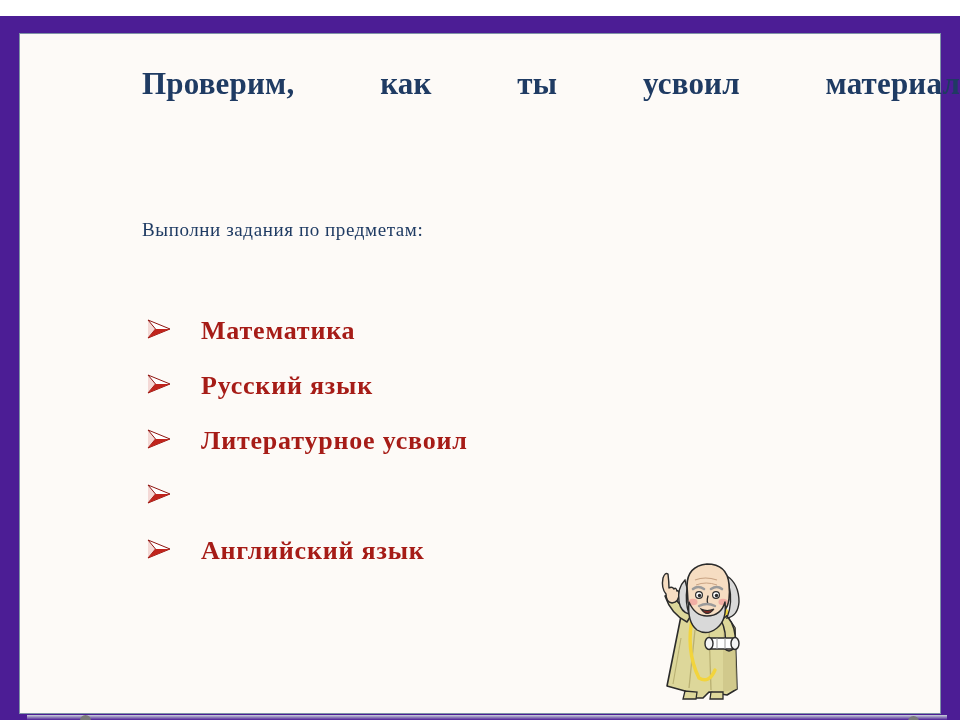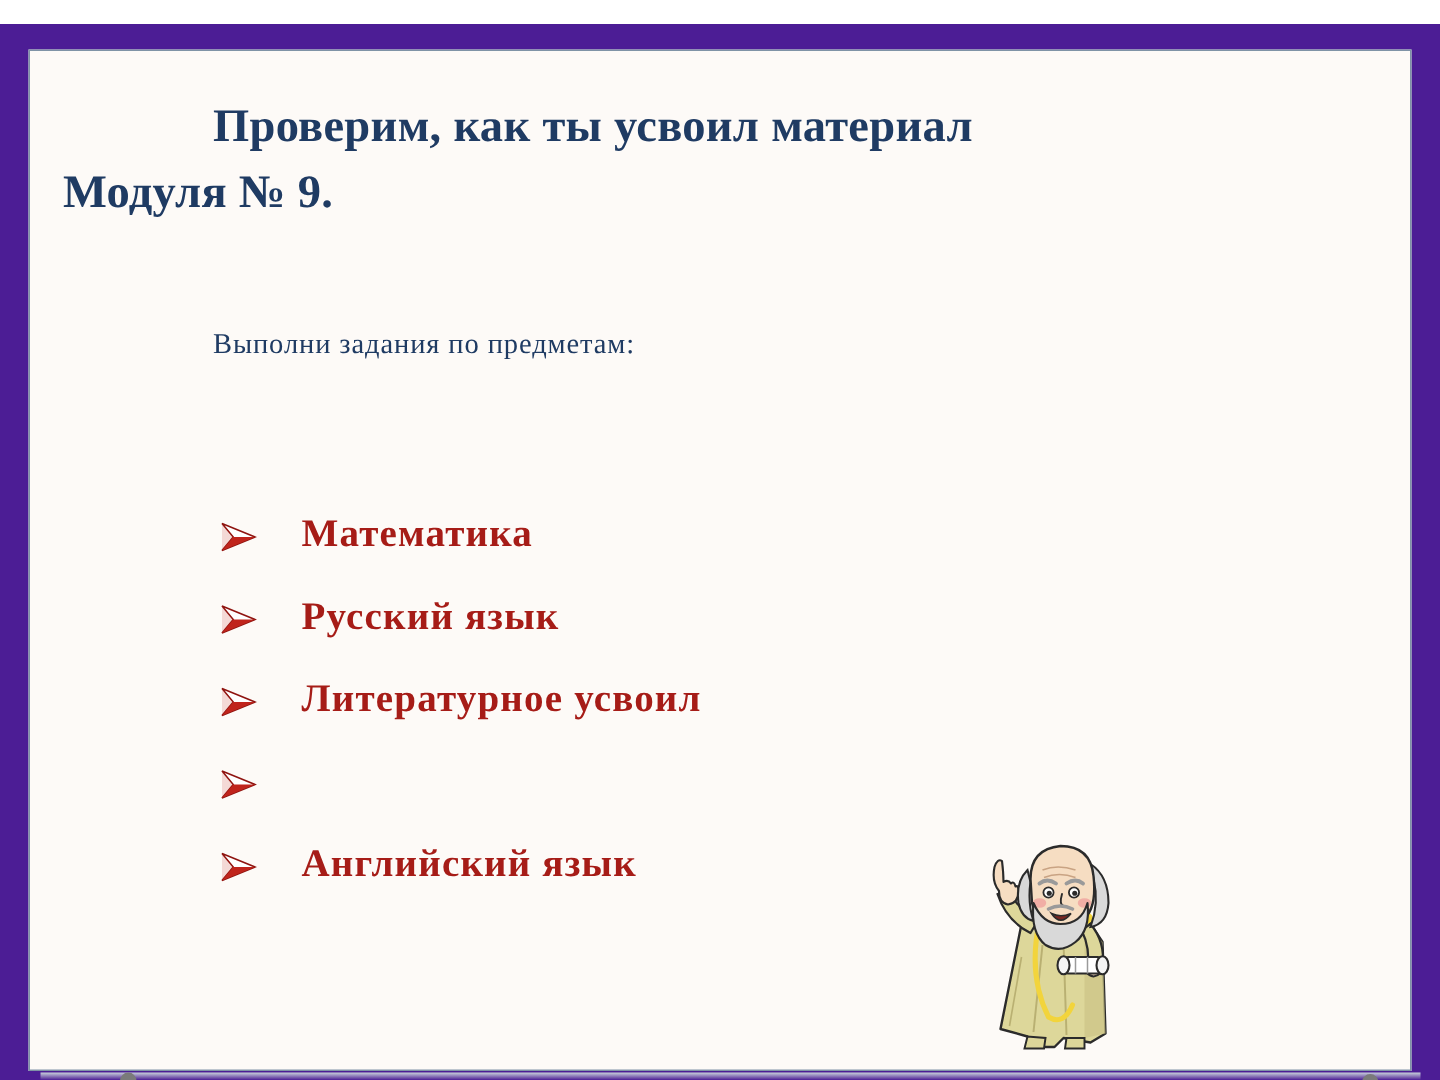--- a/index.html
+++ b/index.html
@@ -85,21 +85,21 @@
   #subject-list {
     position: absolute;
     left: 126px;
     top: 282px;
     margin: 0;
     padding: 0;
     list-style: none;
   }
   #subject-list .list-item {
     display: flex;
-    align-items: flex-end;
+    align-items: flex-start;
     height: 55px;
   }
   #subject-list .bullet-arrow {
     width: 26px;
     height: 26px;
     flex: 0 0 26px;
     margin-right: 29px;
     display: block;
   }
   #subject-list .item-label {
@@ -134,21 +134,20 @@
 <body>
 
 <div id="slide">
 
   <div id="frame-shadow"></div>
 
   <div id="frame">
 
     <div id="title">
       <span>Проверим, как ты усвоил материал</span>
-      <span class="line2">Модуля  № 9.</span>
     </div>
 
     <div id="subtitle">Выполни задания по предметам:</div>
 
     <ul id="subject-list">
 
       <li class="list-item">
         <svg class="bullet-arrow" viewBox="0 0 26 26">
           <path d="M2 4 L24 13 L2 22 L9.5 13 Z" fill="#ffffff" stroke="#8f1410" stroke-width="1"></path>
           <path d="M2 22 L24 13 L9.5 13 Z" fill="#c0241c"></path>

